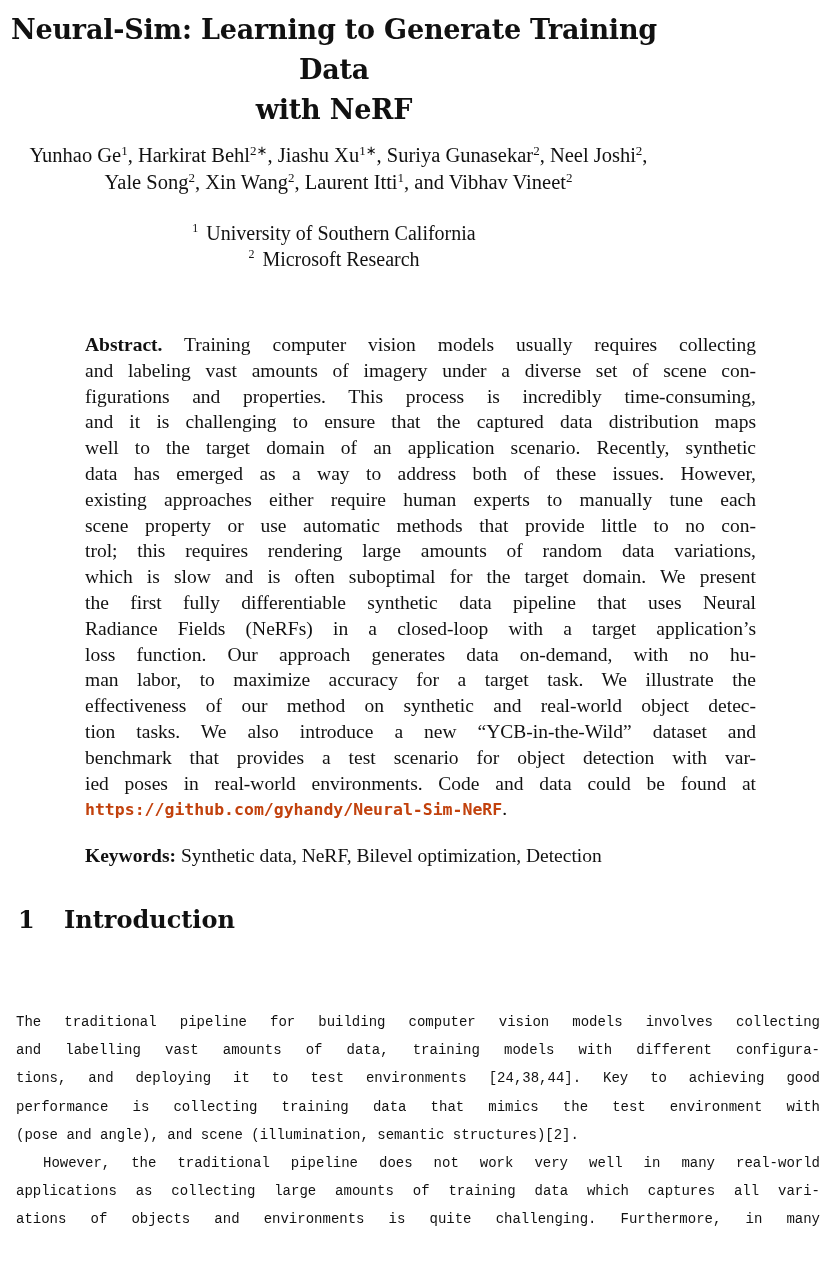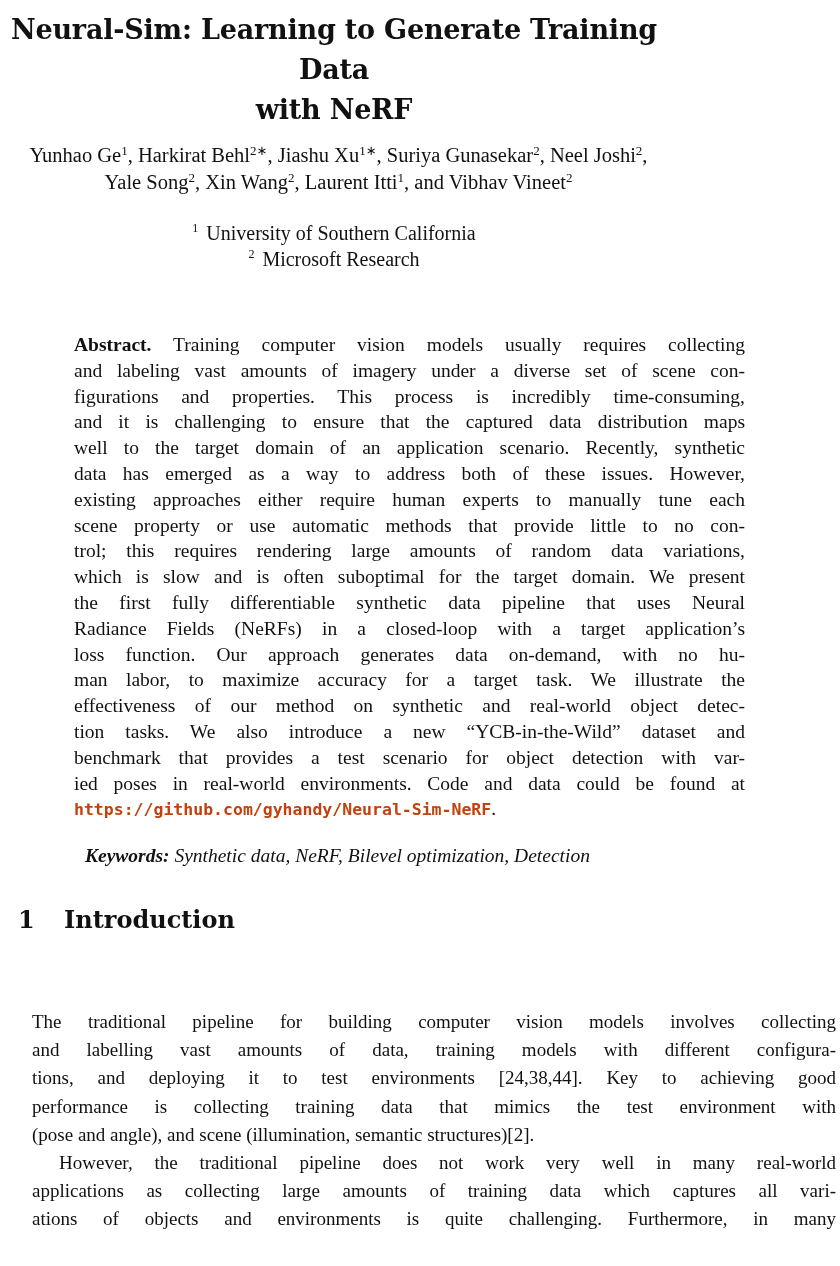--- a/index.html
+++ b/index.html
@@ -53,21 +53,21 @@
       line-height: 26px;
     }
     .affils sup {
       font-size: 12px;
       line-height: 0;
       vertical-align: 8px;
       margin-right: 8px;
     }
     .abstract {
       position: absolute;
-      left: 74px;
+      left: 85px;
       top: 332px;
       width: 671px;
       font-family: "Liberation Serif", serif;
       font-size: 19.5px;
       line-height: 25.8px;
       text-align: justify;
       hyphens: manual;
     }
     .abstract .label {
       font-weight: bold;
@@ -79,45 +79,44 @@
       font-weight: bold;
     }
     .keywords {
       position: absolute;
       left: 85px;
       top: 843px;
       width: 680px;
       font-family: "Liberation Serif", serif;
       font-size: 19.5px;
       line-height: 26px;
-      font-style: italic;
     }
     .keywords .label {
       font-weight: bold;
     }
     .section-heading {
       position: absolute;
       left: 18px;
       top: 904px;
       font-family: "DejaVu Serif", serif;
       font-weight: bold;
       font-size: 24px;
       line-height: 32px;
     }
     .section-heading .num {
       display: inline-block;
       width: 46px;
     }
     .intro {
       position: absolute;
-      left: 32px;
+      left: 16px;
       top: 1008px;
       width: 804px;
-      font-family: Liberation Serif, serif;
-      font-size: 19px;
+      font-family: Liberation Mono, monospace;
+      font-size: 14px;
       line-height: 28.2px;
       text-align: justify;
     }
     .intro p {
       margin: 0;
     }
     .line {
       display: block;
       text-align: justify;
       text-align-last: justify;

